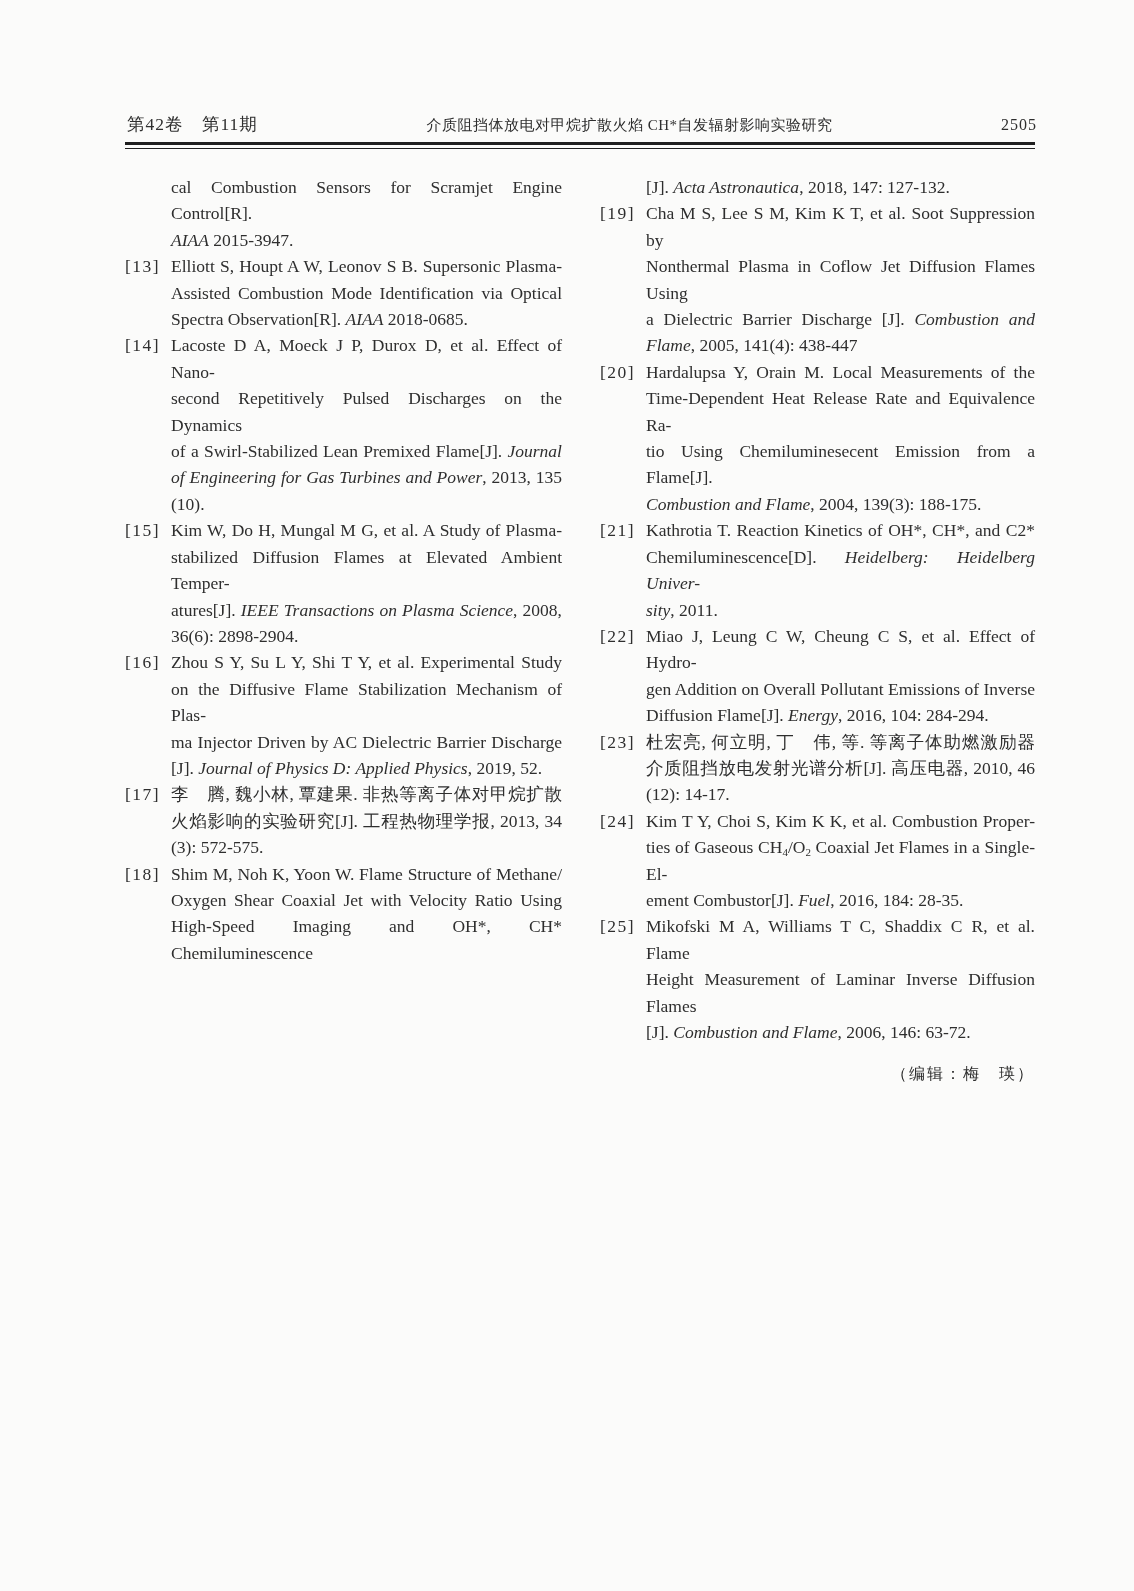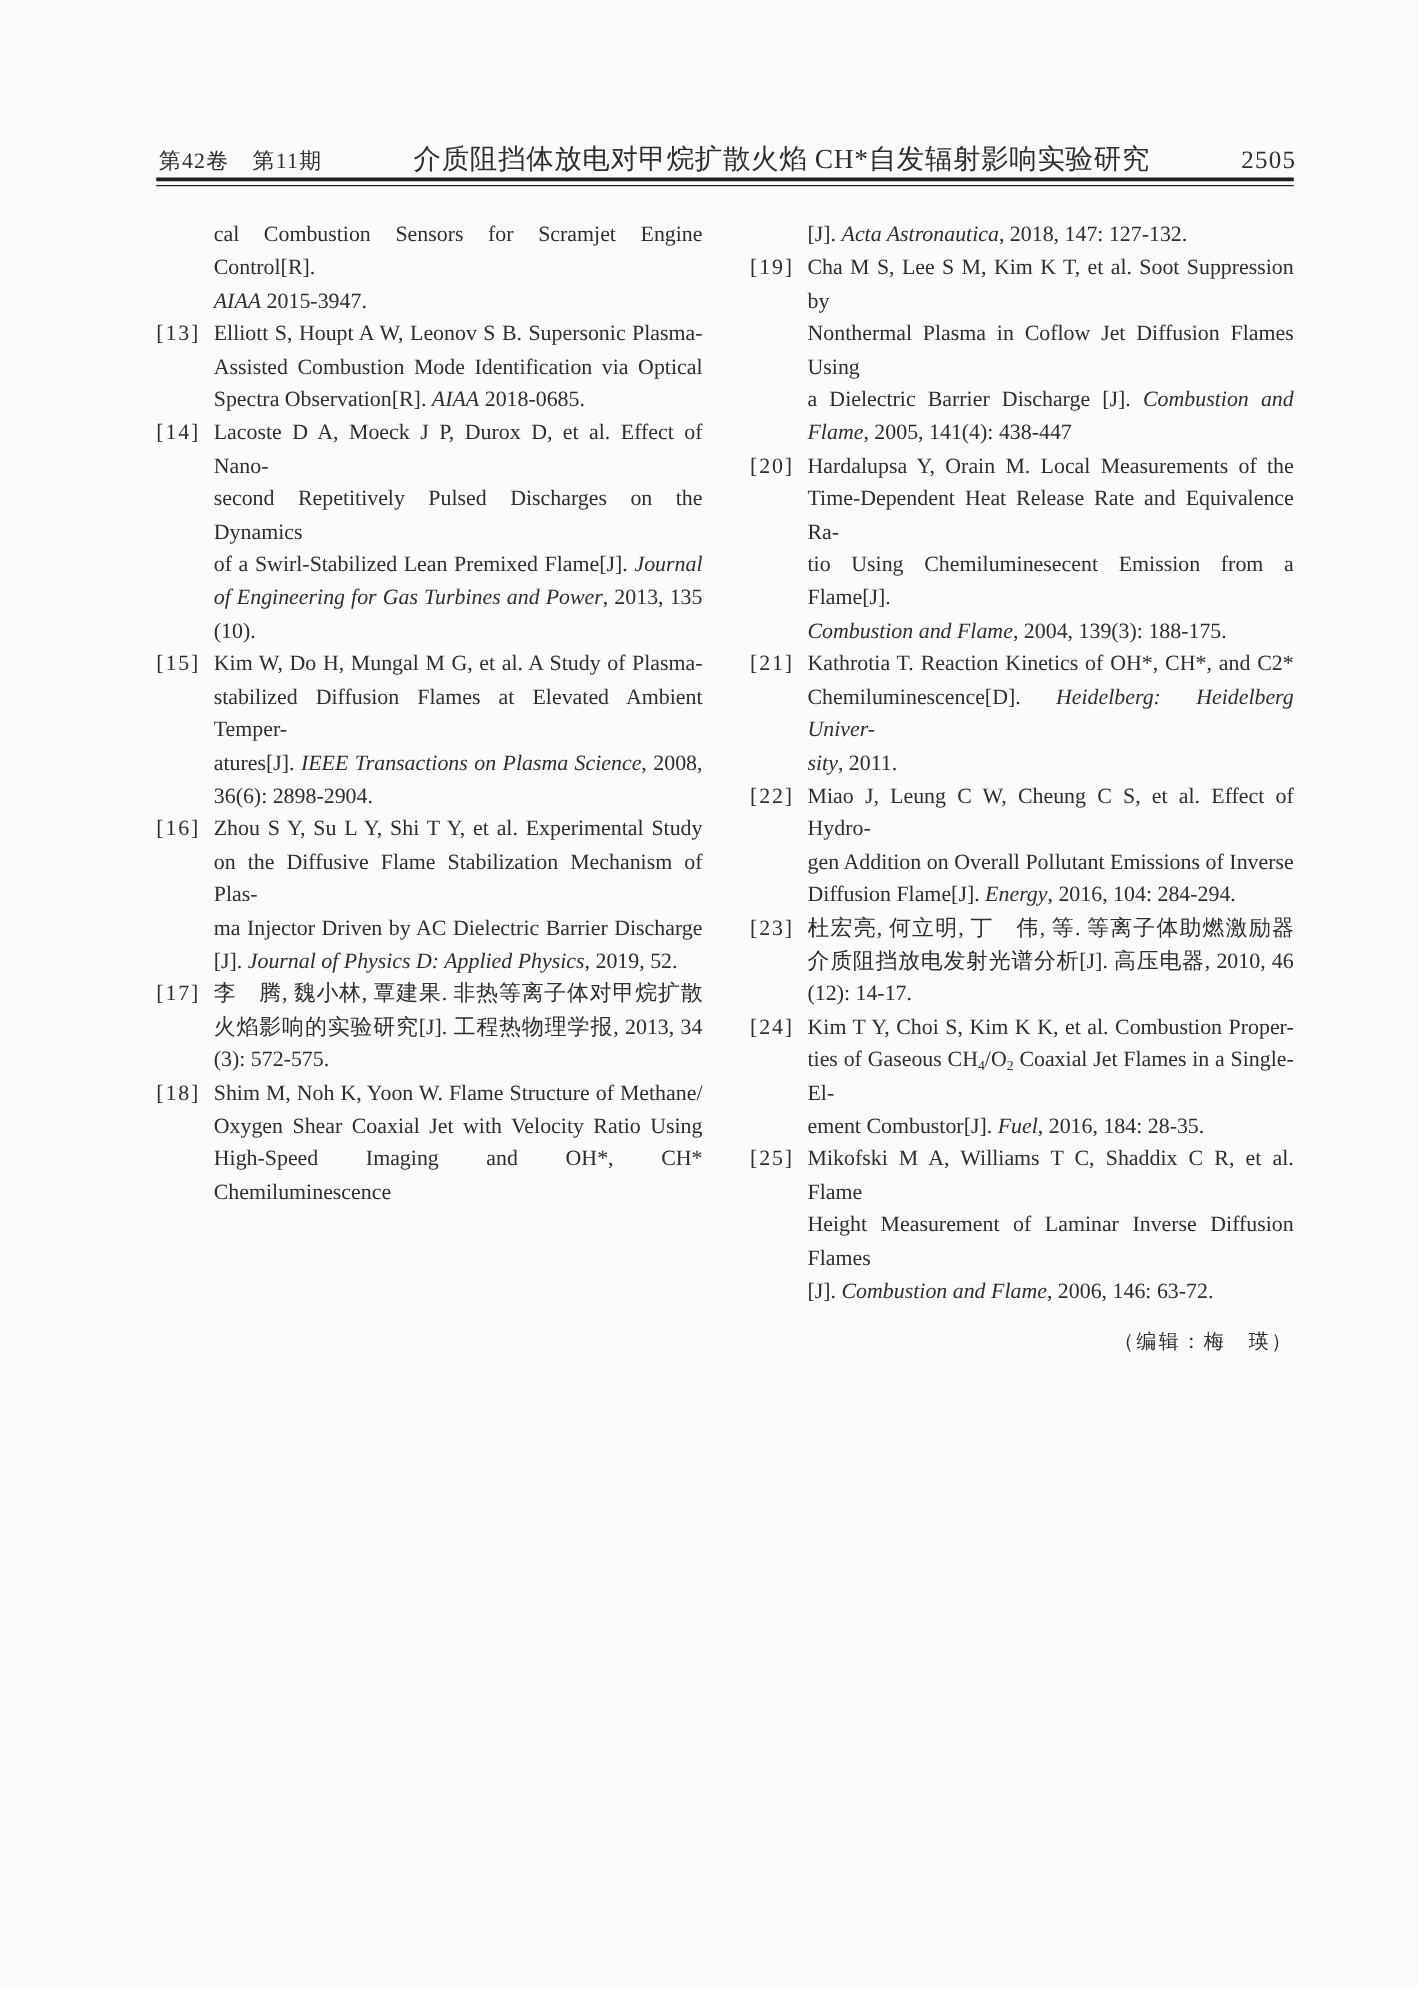--- a/index.html
+++ b/index.html
@@ -12,22 +12,22 @@
     -webkit-font-smoothing:antialiased;
   }
   .page{position:absolute;inset:0;}
   
   .header{
     position:absolute;top:112px;left:127px;width:910px;
     display:flex;align-items:baseline;
     font-size:17.5px;
   }
   .header .vol{flex:0 0 auto;letter-spacing:1px;}
-  .header .title{flex:1 1 auto;text-align:center;font-size:22px;letter-spacing:0.5px;}
-  .header .pageno{flex:0 0 auto;font-size:20px;letter-spacing:1px;}
+  .header .title{flex:1 1 auto;text-align:center;font-size:15px;letter-spacing:0.5px;}
+  .header .pageno{flex:0 0 auto;font-size:16px;letter-spacing:1px;}
   .rule{
     position:absolute;top:142px;left:125px;width:910px;
     height:2.5px;
     border-top:3.5px solid #1f1f1f;
     border-bottom:1.6px solid #1f1f1f;
   }
   
   .columns{
     position:absolute;top:174px;left:125px;width:910px;
     display:flex;justify-content:space-between;

